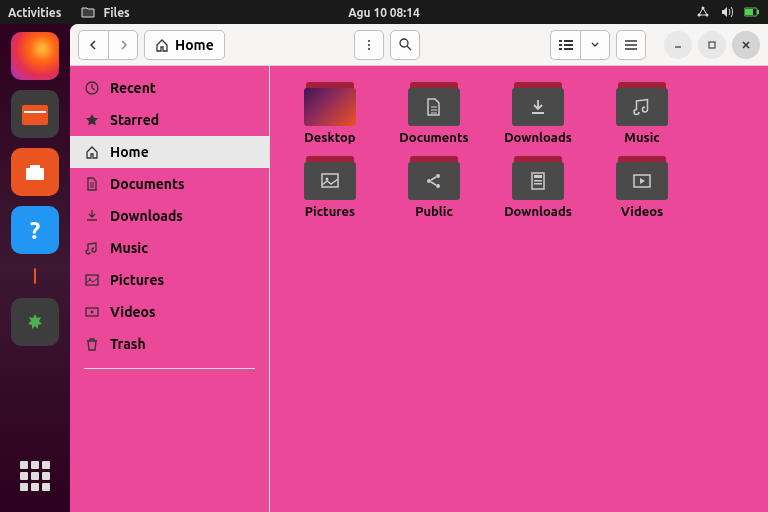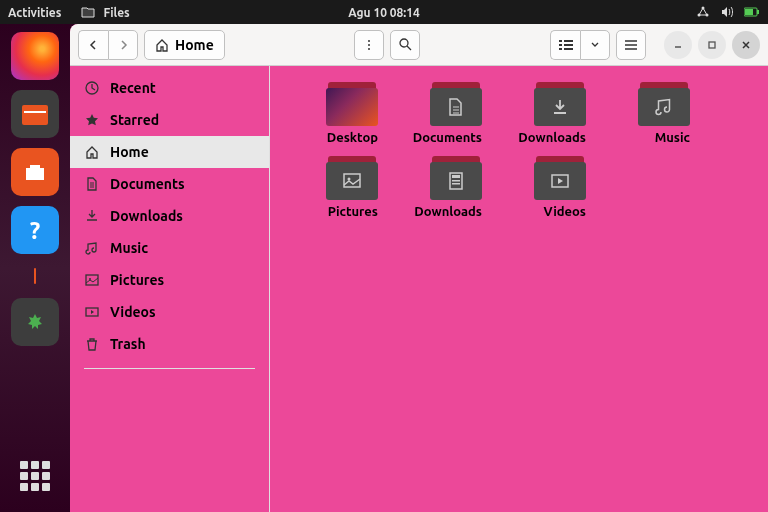--- a/index.html
+++ b/index.html
@@ -33,21 +33,21 @@
 .win-ctrl{width:28px;height:28px;border-radius:50%;background:#e8e8e8;display:flex;align-items:center;justify-content:center;cursor:pointer}
 .win-ctrl.close{background:#d4d4d4}
 .content{flex:1;display:flex}
 .sidebar{width:200px;border-right:1px solid #e0e0e0;padding:6px 0}
 .sb-item{display:flex;align-items:center;gap:10px;padding:8px 14px;font-size:14px;font-weight:600;cursor:pointer}
 .sb-item.active{background:#e8e8e8}
 .sb-item .ic{width:16px;display:flex;justify-content:center}
 .sb-sep{height:1px;background:#e0e0e0;margin:8px 14px}
 .files-area{flex:1;padding:12px 8px}
 .grid{display:flex;flex-wrap:wrap;gap:4px 0}
-.file{width:104px;display:flex;flex-direction:column;align-items:flex-end;cursor:pointer;padding:4px}
+.file{width:104px;display:flex;flex-direction:column;align-items:center;cursor:pointer;padding:4px}
 .file-icon{width:52px;height:44px;position:relative;margin-bottom:4px}
 .folder-back{position:absolute;top:0;left:2px;right:2px;height:14px;background:#a0213a;border-radius:3px 3px 0 0}
 .folder-front{position:absolute;top:6px;left:0;right:0;bottom:0;background:#4a4a4a;border-radius:3px}
 .folder-front svg{position:absolute;top:50%;left:50%;transform:translate(-50%,-50%)}
 .desktop-ic{position:absolute;top:6px;left:0;right:0;bottom:0;background:linear-gradient(135deg,#401754 0%,#8a2a5c 40%,#e95420 100%);border-radius:3px}
 .file-label{font-size:13px;font-weight:600;text-align:center}
 svg{display:block}
 </style>
 </head>
 <body>
@@ -328,20 +328,34 @@
                   </svg>
                 </div>
               </div>
               <div class="file-label">Pictures</div>
             </div>
             <div class="file">
               <div class="file-icon">
                 <div class="folder-back"></div>
                 <div class="folder-front">
                   <svg width="20" height="20" viewBox="0 0 20 20">
+                    <circle cx="5" cy="10" r="2" fill="#ccc"></circle>
+                    <circle cx="14" cy="5" r="2" fill="#ccc"></circle>
+                    <circle cx="14" cy="15" r="2" fill="#ccc"></circle>
+                    <path d="M7 9l5-3M7 11l5 3" stroke="#ccc" stroke-width="1.5"></path>
+                  </svg>
+                </div>
+              </div>
+              <div class="file-label">Public</div>
+            </div>
+            <div class="file">
+              <div class="file-icon">
+                <div class="folder-back"></div>
+                <div class="folder-front">
+                  <svg width="20" height="20" viewBox="0 0 20 20">
                     <rect x="4" y="2" width="12" height="16" fill="none" stroke="#ccc" stroke-width="1.5"></rect>
                     <rect x="6" y="4" width="8" height="3" fill="#ccc"></rect>
                     <rect x="6" y="9" width="8" height="1.5" fill="#ccc"></rect>
                     <rect x="6" y="12" width="8" height="1.5" fill="#ccc"></rect>
                   </svg>
                 </div>
               </div>
               <div class="file-label">Downloads</div>
             </div>
             <div class="file">

